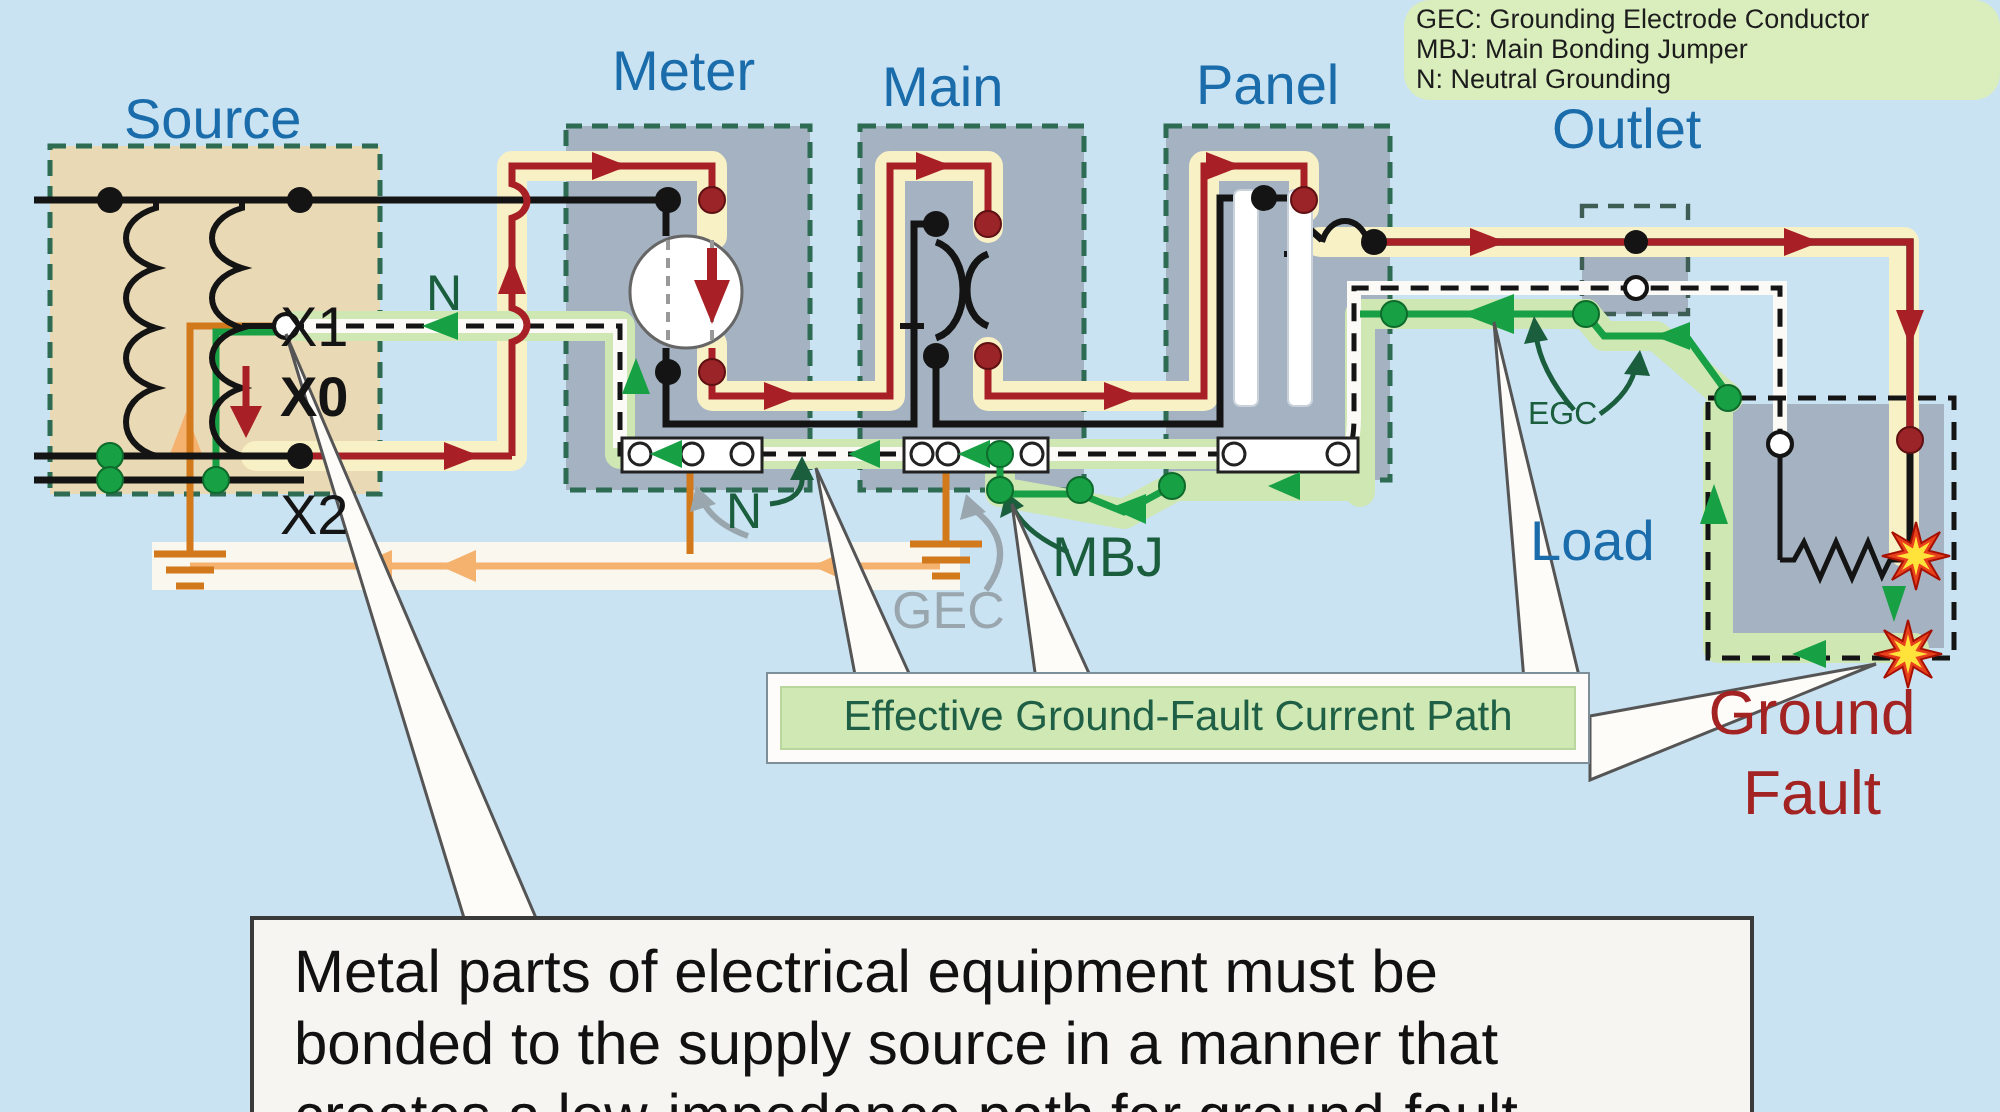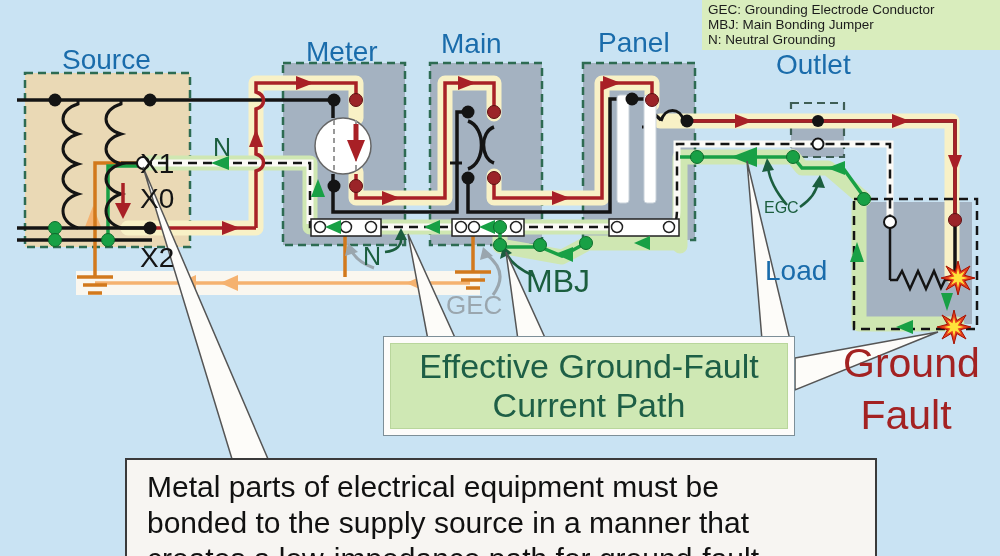--- a/index.html
+++ b/index.html
@@ -5,28 +5,28 @@
   html,body{margin:0;padding:0;background:#c9e3f3;}
   #stage{position:relative;width:1000px;height:556px;overflow:hidden;background:#c9e3f3;
          font-family:"Liberation Sans", sans-serif;}
   #stage svg{position:absolute;left:0;top:0;}
   .lbl{position:absolute;white-space:nowrap;}
   .blue{color:#1a6cab;font-size:28px;}
   .term{color:#141414;font-size:28px;margin-top:42px;}
   .dkgreen{color:#1b5e3e;font-size:25px;}
   .graylbl{color:#9aa6ae;font-size:26px;}
   #ground-fault{position:absolute;left:843px;top:337px;width:126px;text-align:center;
-                color:#a32222;font-size:41px;line-height:1.28;}
+                color:#a32222;font-size:31px;line-height:1.28;}
   #legend{position:absolute;left:702px;top:0;width:298px;box-sizing:border-box;
           background:#d9edbd;padding:2px 6px 3px 6px;color:#1c1c1c;
-          font-size:13.5px;line-height:1.12;}
+          font-size:13.5px;line-height:1.12;border-radius:13px;}
   #effective-box{position:absolute;left:383px;top:336px;width:412px;box-sizing:border-box;
                  background:#fdfcfa;border:1.5px solid #7d8f98;padding:6px;}
   #effective-box .inner{background:#cfe8b4;border:1px solid #b9d69c;color:#1e5f46;
-                 font-size:34px;line-height:1.15;text-align:center;padding:3px 10px;}
+                 font-size:21px;line-height:1.15;text-align:center;padding:3px 10px;}
   #caption-box{position:absolute;left:125px;top:458px;width:752px;height:120px;box-sizing:border-box;
                background:#f7f5f2;border:2px solid #3a3a3a;padding:9px 14px 0 20px;
                color:#111;font-size:30px;line-height:1.2;}
 </style>
 </head>
 <body>
 
 <div id="stage">
 
 <svg width="1000" height="556" viewBox="0 0 1000 556">
@@ -262,35 +262,35 @@
   <g fill="#fdfcf9" stroke="#555" stroke-width="1.5">
     <polygon points="143,167 232,459 268,459"></polygon>
     <polygon points="408,234 428,340 456,340"></polygon>
     <polygon points="506,252 518,340 546,340"></polygon>
     <polygon points="747,161 762,340 790,340"></polygon>
     <polygon points="795,358 938,332 795,390"></polygon>
   </g>
 </svg>
 
 <div class="lbl blue" style="left:62px;top:44px;">Source</div>
-<div class="lbl blue" style="left:306px;top:36px;">Meter</div>
+<div class="lbl blue" style="left:306px;top:20px;">Meter</div>
 <div class="lbl blue" style="left:441px;top:28px;">Main</div>
 <div class="lbl blue" style="left:598px;top:27px;">Panel</div>
 <div class="lbl blue" style="left:776px;top:49px;">Outlet</div>
 <div class="lbl blue" style="left:765px;top:255px;">Load</div>
 
 <div class="lbl term" style="left:140px;top:106px;">X1</div>
-<div class="lbl term" style="left:140px;top:141px;">X0</div>
+<div class="lbl term" style="left:140px;top:141px;font-weight:bold;">X0</div>
 <div class="lbl term" style="left:140px;top:200px;">X2</div>
 
 <div class="lbl dkgreen" style="left:213px;top:133px;">N</div>
 <div class="lbl dkgreen" style="left:363px;top:242px;">N</div>
 <div class="lbl dkgreen" style="left:764px;top:199px;font-size:16px;">EGC</div>
 <div class="lbl graylbl" style="left:446px;top:290px;text-align:center;">GEC</div>
-<div class="lbl dkgreen" style="left:526px;top:263px;font-size:32px;">MBJ</div>
+<div class="lbl dkgreen" style="left:526px;top:263px;font-size:28px;">MBJ</div>
 
 <div id="ground-fault">Ground Fault</div>
 
 <div id="legend">
   <div>GEC: Grounding Electrode Conductor</div>
   <div>MBJ: Main Bonding Jumper</div>
   <div>N: Neutral Grounding</div>
 </div>
 
 <div id="effective-box">

